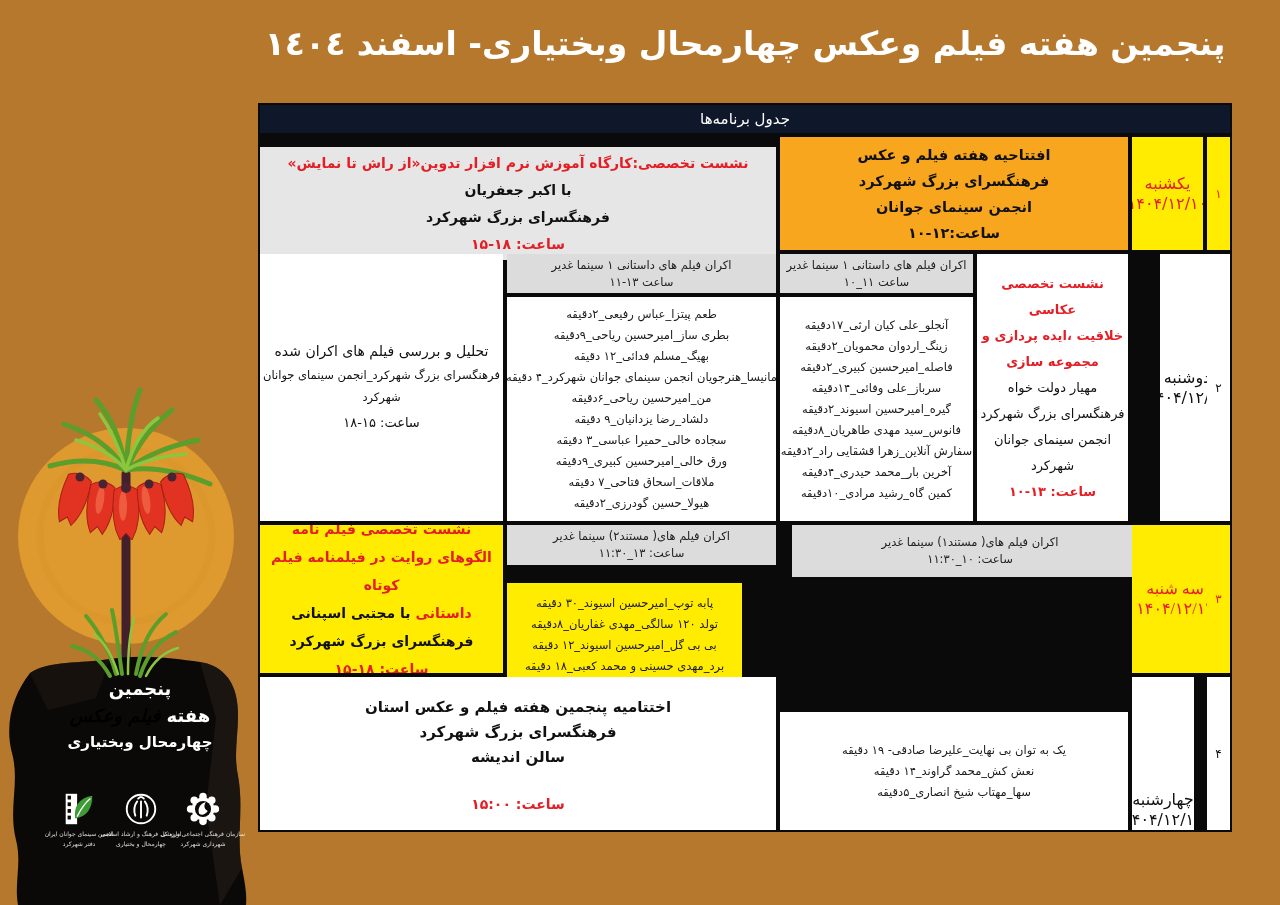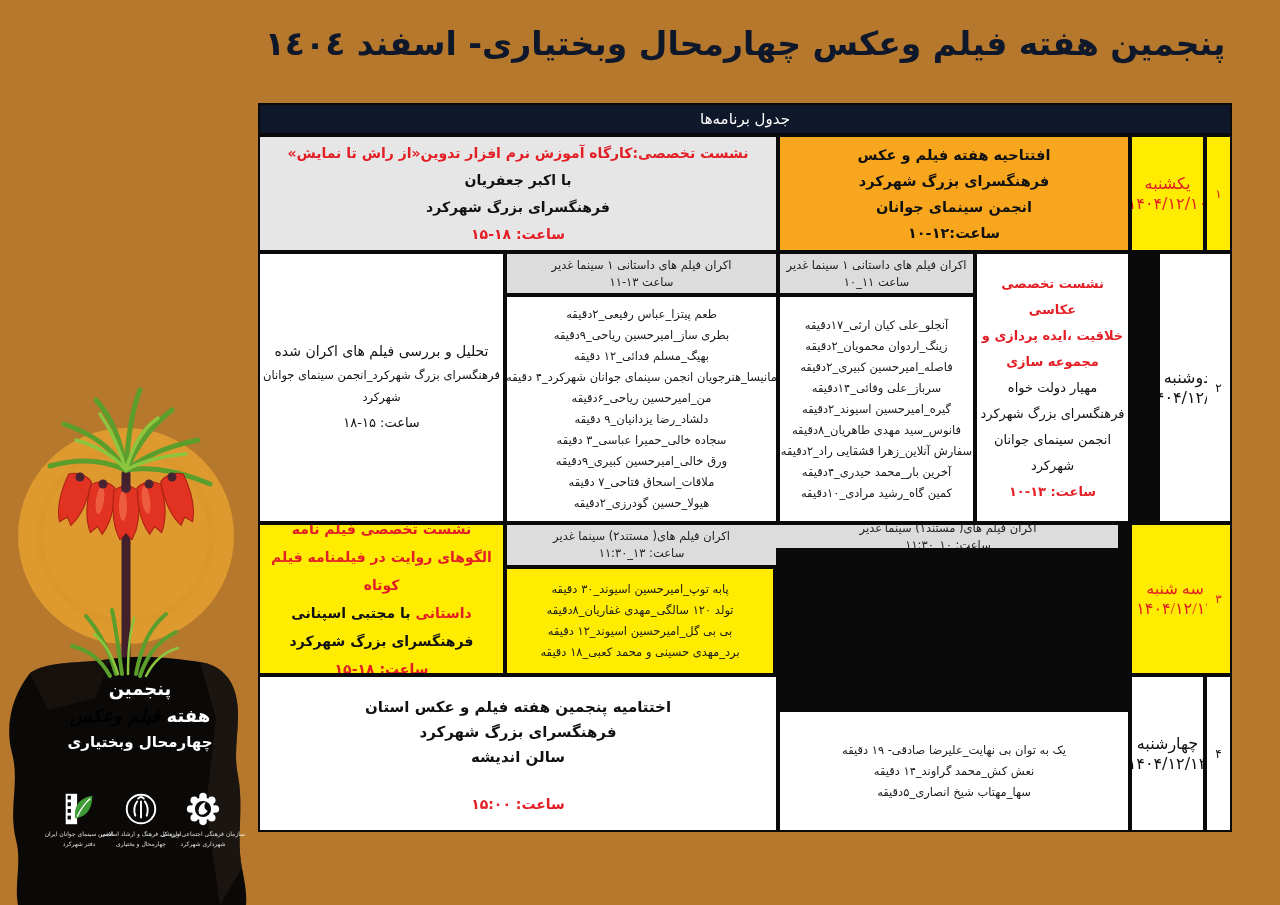--- a/index.html
+++ b/index.html
@@ -1,61 +1,61 @@
 <!DOCTYPE html>
 <html lang="fa"><head>
 <meta charset="utf-8">
 <style>
   html,body{margin:0;padding:0;}
   body{font-family:"DejaVu Sans","Liberation Sans",sans-serif;}
   #stage{position:relative;width:1280px;height:905px;background:#b5782d;overflow:hidden;direction:rtl;}
 
   
   .main-title{position:absolute;left:258px;top:24px;width:974px;text-align:center;
-    color:#0f172a;font-size:33px;font-weight:bold;letter-spacing:-0.5px;}
+    color:#ffffff;font-size:33px;font-weight:bold;letter-spacing:-0.5px;}
 
   
   #tablewrap{position:absolute;left:258px;top:103px;width:974px;height:729px;background:#0a0a0a;direction:rtl;}
   .cell{position:absolute;display:flex;flex-direction:column;align-items:center;justify-content:center;
         text-align:center;box-sizing:border-box;overflow:hidden;}
   .caption-cell{background:#0f172a;color:#ffffff;font-size:15px;font-weight:normal;}
   .bg-white{background:#ffffff;} .bg-gray{background:#e6e6e6;} .bg-hdr{background:#dcdcdc;}
   .bg-yellow{background:#ffec00;} .bg-orange{background:#f7a61e;}
   .red{color:#e31e25;} .blk{color:#111111;}
   .b{font-weight:bold;}
   .hdr-line{font-size:11.5px;color:#222;line-height:17px;}
   .film-line{font-size:11.5px;color:#1a1a1a;line-height:21px;white-space:nowrap;}
   .day-cell div{line-height:20px;font-size:16px;}
   .num-cell{font-size:12px;}
 
   
   .c-caption {left:2px;  top:2px;  width:970px;height:28px;}
-  .c-r1a     {left:2px;  top:34px; width:516px;height:113px;}
+  .c-r1a     {left:2px;  top:44px; width:516px;height:113px;}
   .c-r1b     {left:522px;top:34px; width:348px;height:113px;}
   .c-r1date  {left:874px;top:34px; width:71px; height:113px;}
   .c-r1num   {left:949px;top:34px; width:23px; height:113px;}
   .c-r2a     {left:2px;  top:151px;width:243px;height:267px;}
   .c-r2bh    {left:249px;top:151px;width:269px;height:39px;}
   .c-r2b     {left:249px;top:194px;width:269px;height:224px;}
   .c-r2ch    {left:522px;top:151px;width:193px;height:39px;}
   .c-r2c     {left:522px;top:194px;width:193px;height:224px;}
   .c-r2d     {left:719px;top:151px;width:151px;height:267px;}
   .c-r2date  {left:902px;top:151px;width:54px; height:267px;}
   .c-r2num   {left:949px;top:151px;width:23px; height:267px;}
   .c-r3a     {left:2px;  top:422px;width:243px;height:148px;}
   .c-r3bh    {left:249px;top:422px;width:269px;height:40px;}
-  .c-r3b     {left:249px;top:466px;width:266px;height:104px;}
-  .c-r3ch    {left:512px;top:422px;width:348px;height:23px;padding-left:8px;}
+  .c-r3b     {left:249px;top:480px;width:235px;height:104px;}
+  .c-r3ch    {left:534px;top:422px;width:348px;height:52px;padding-left:8px;}
   .c-r3c     {left:522px;top:466px;width:348px;height:104px;}
   .c-r3date  {left:874px;top:422px;width:86px; height:148px;font-family:Liberation Serif, serif;}
   .c-r3num   {left:949px;top:422px;width:23px; height:148px;}
   .c-r4a     {left:2px;  top:574px;width:516px;height:153px;}
   .c-r4bh    {left:522px;top:574px;width:348px;height:31px;}
   .c-r4b     {left:522px;top:609px;width:348px;height:118px;}
-  .c-r4date  {left:874px;top:574px;width:71px; height:153px;}
+  .c-r4date  {left:874px;top:574px;width:62px; height:153px;justify-content:flex-end;}
   .c-r4num   {left:949px;top:574px;width:23px; height:153px;}
 
   .r1a-line{font-size:14px;line-height:27px;}
   .r1b-line{font-size:14.5px;line-height:26px;}
   .r2a-title{font-size:14px;line-height:26px;}
   .r2a-sub{font-size:11.5px;line-height:22px;letter-spacing:0.5px;}
   .r2a-time{font-size:13px;line-height:30px;}
   .r2d-line{font-size:13px;line-height:26px;}
   .r3a-line{font-size:14px;line-height:28px;}
   .r4a-line{font-size:15px;line-height:25px;}

